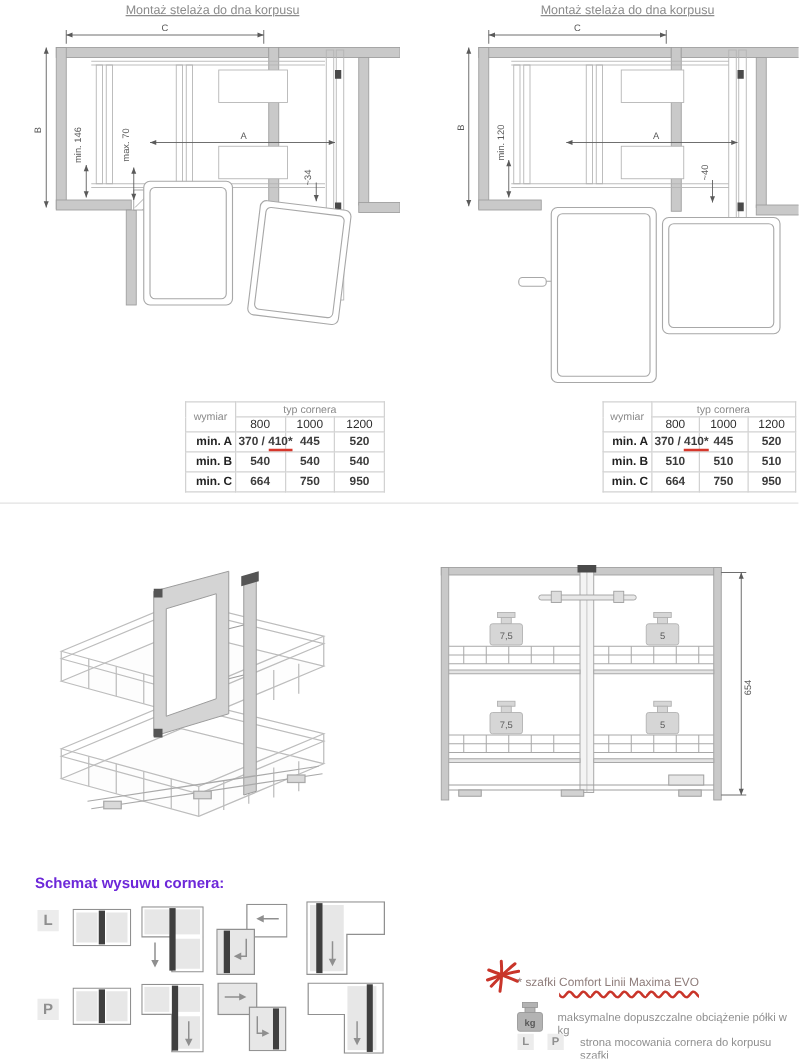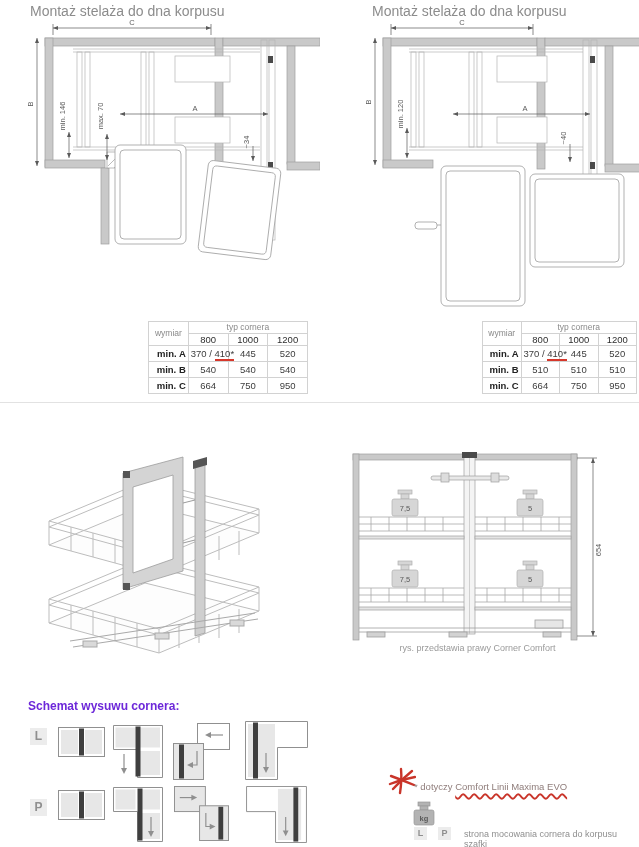--- a/index.html
+++ b/index.html
@@ -1,31 +1,31 @@
 <!DOCTYPE html>
 <html><head>
 <meta charset="utf-8">
 <style>
   html,body{margin:0;padding:0;background:#fff;}
   #page{position:relative;width:639px;height:847px;background:#fff;overflow:hidden;
         font-family:"Liberation Sans","DejaVu Sans",sans-serif;color:#3c3c3c;}
   .abs{position:absolute;}
-  .diag-title{font-size:14px;color:#8c8c8c;}
+  .diag-title{font-size:10px;color:#8c8c8c;text-align:center;text-decoration:underline;}
   svg{display:block;font-family:"Liberation Sans","DejaVu Sans",sans-serif;}
   svg text{fill:#5a5a5a;font-size:7.5px;}
   
   .spec-table{position:absolute;border-collapse:collapse;table-layout:fixed;border-radius:21px;}
   .spec-table th,.spec-table td{border:1px solid #d2d2d2;text-align:center;padding:0 2px;
       font-weight:normal;height:15px;line-height:13px;}
   .spec-table thead tr{height:11px;}
   .spec-table thead th{height:11px;line-height:11px;}
   .h-dim,.h-type{color:#8a8a8a;font-size:8.5px;}
   .h-col{font-weight:bold;font-size:9.5px;color:#2e2e2e;}
   .spec-table tbody th{font-weight:bold;text-align:right;padding-left:4px;font-size:9.5px;color:#222;}
-  .spec-table td{font-size:9.5px;color:#3c3c3c;white-space:nowrap;}
+  .spec-table td{font-size:9.5px;color:#3c3c3c;white-space:nowrap;font-weight:bold;}
   .marked{border-bottom:2px solid #d6372b;}
   .divider{left:0;top:402px;width:639px;height:1px;background:#e2e2e2;}
   .caption{font-size:9px;color:#9a9a9a;text-align:center;}
   .sch-heading{font-size:12px;font-weight:bold;color:#6d28d9;}
   .badge{background:#ececec;color:#8f8f8f;font-weight:bold;text-align:center;}
   .badge-big{width:17px;height:17px;font-size:12px;line-height:17px;}
   .badge-sm{width:13px;height:13px;font-size:9px;line-height:13px;}
   .legend-note{font-size:9.5px;color:#8f7d7b;}
   .legend-note .wavy{text-decoration:underline;text-decoration-style:wavy;
       text-decoration-color:#c9352a;text-decoration-thickness:1.5px;text-underline-offset:3px;}
@@ -402,21 +402,20 @@
     <g stroke="#5a5a5a" stroke-width="0.7">
       <line x1="232" y1="8" x2="252" y2="8"></line>
       <line x1="232" y1="186" x2="252" y2="186"></line>
       <line x1="248" y1="8" x2="248" y2="186"></line>
       <polygon stroke="none" fill="#5a5a5a" points="248,8 246,13 250,13"></polygon>
       <polygon stroke="none" fill="#5a5a5a" points="248,186 246,181 250,181"></polygon>
       <text x="256" y="100" transform="rotate(-90 256 100)" text-anchor="middle" stroke="none" font-size="7">654</text>
     </g>
   </svg>
 
-  <div class="abs caption" style="left:345px;top:643px;width:265px;">rys. przedstawia prawy Corner Comfort</div>
 
   <div class="abs sch-heading" style="left:28px;top:699px;">Schemat wysuwu cornera:</div>
 
   <div class="abs badge badge-big" style="left:30px;top:728px;">L</div>
   <div class="abs badge badge-big" style="left:30px;top:799px;">P</div>
 
   <svg class="abs" style="left:58px;top:727px;" width="47" height="30" viewBox="0 0 47 30">
     <rect x="0.5" y="0.5" width="46" height="29" fill="#fff" stroke="#909090"></rect>
     <rect x="3" y="3" width="17" height="24" fill="#e7e7e7"></rect>
     <rect x="27" y="3" width="17" height="24" fill="#e7e7e7"></rect>
@@ -482,27 +481,28 @@
 
   <svg class="abs" style="left:388px;top:766px;" width="28" height="30" viewBox="0 0 28 30">
     <g stroke="#c9352a" stroke-width="2.4" stroke-linecap="round" fill="none">
       <path d="M5 23 Q14 13 24 5"></path>
       <path d="M13 3 Q14 14 12 27"></path>
       <path d="M3 10 Q14 14 26 19"></path>
       <path d="M2 18 Q15 13 27 11"></path>
     </g>
   </svg>
   <div class="abs legend-note" style="left:414px;top:781px;">
-    <span>* dotyczy </span><span class="wavy">Comfort Linii Maxima EVO</span>
+    <span>* szafki </span><span class="wavy">Comfort Linii Maxima EVO</span>
   </div>
 
   <svg class="abs" style="left:412px;top:801px;" width="24" height="26" viewBox="0 0 24 26">
     <rect x="6" y="1" width="12" height="4" fill="#b3b3b3" stroke="#989898" stroke-width="0.7"></rect>
     <rect x="8" y="5" width="8" height="4" fill="#b3b3b3" stroke="#989898" stroke-width="0.7"></rect>
     <rect x="2" y="9" width="20" height="15" rx="2" fill="#b3b3b3" stroke="#989898" stroke-width="0.7"></rect>
     <text x="12" y="20" text-anchor="middle" font-size="8" font-weight="bold" fill="#fff">kg</text>
   </svg>
+  <div class="abs legend-text" style="left:446px;top:809px;">maksymalne dopuszczalne obciążenie półki w kg</div>
 
   <div class="abs badge badge-sm" style="left:414px;top:827px;">L</div>
   <div class="abs badge badge-sm" style="left:438px;top:827px;">P</div>
   <div class="abs legend-text" style="left:464px;top:829px;">strona mocowania cornera do korpusu szafki</div>
 
 </div>
 
 </body></html>

